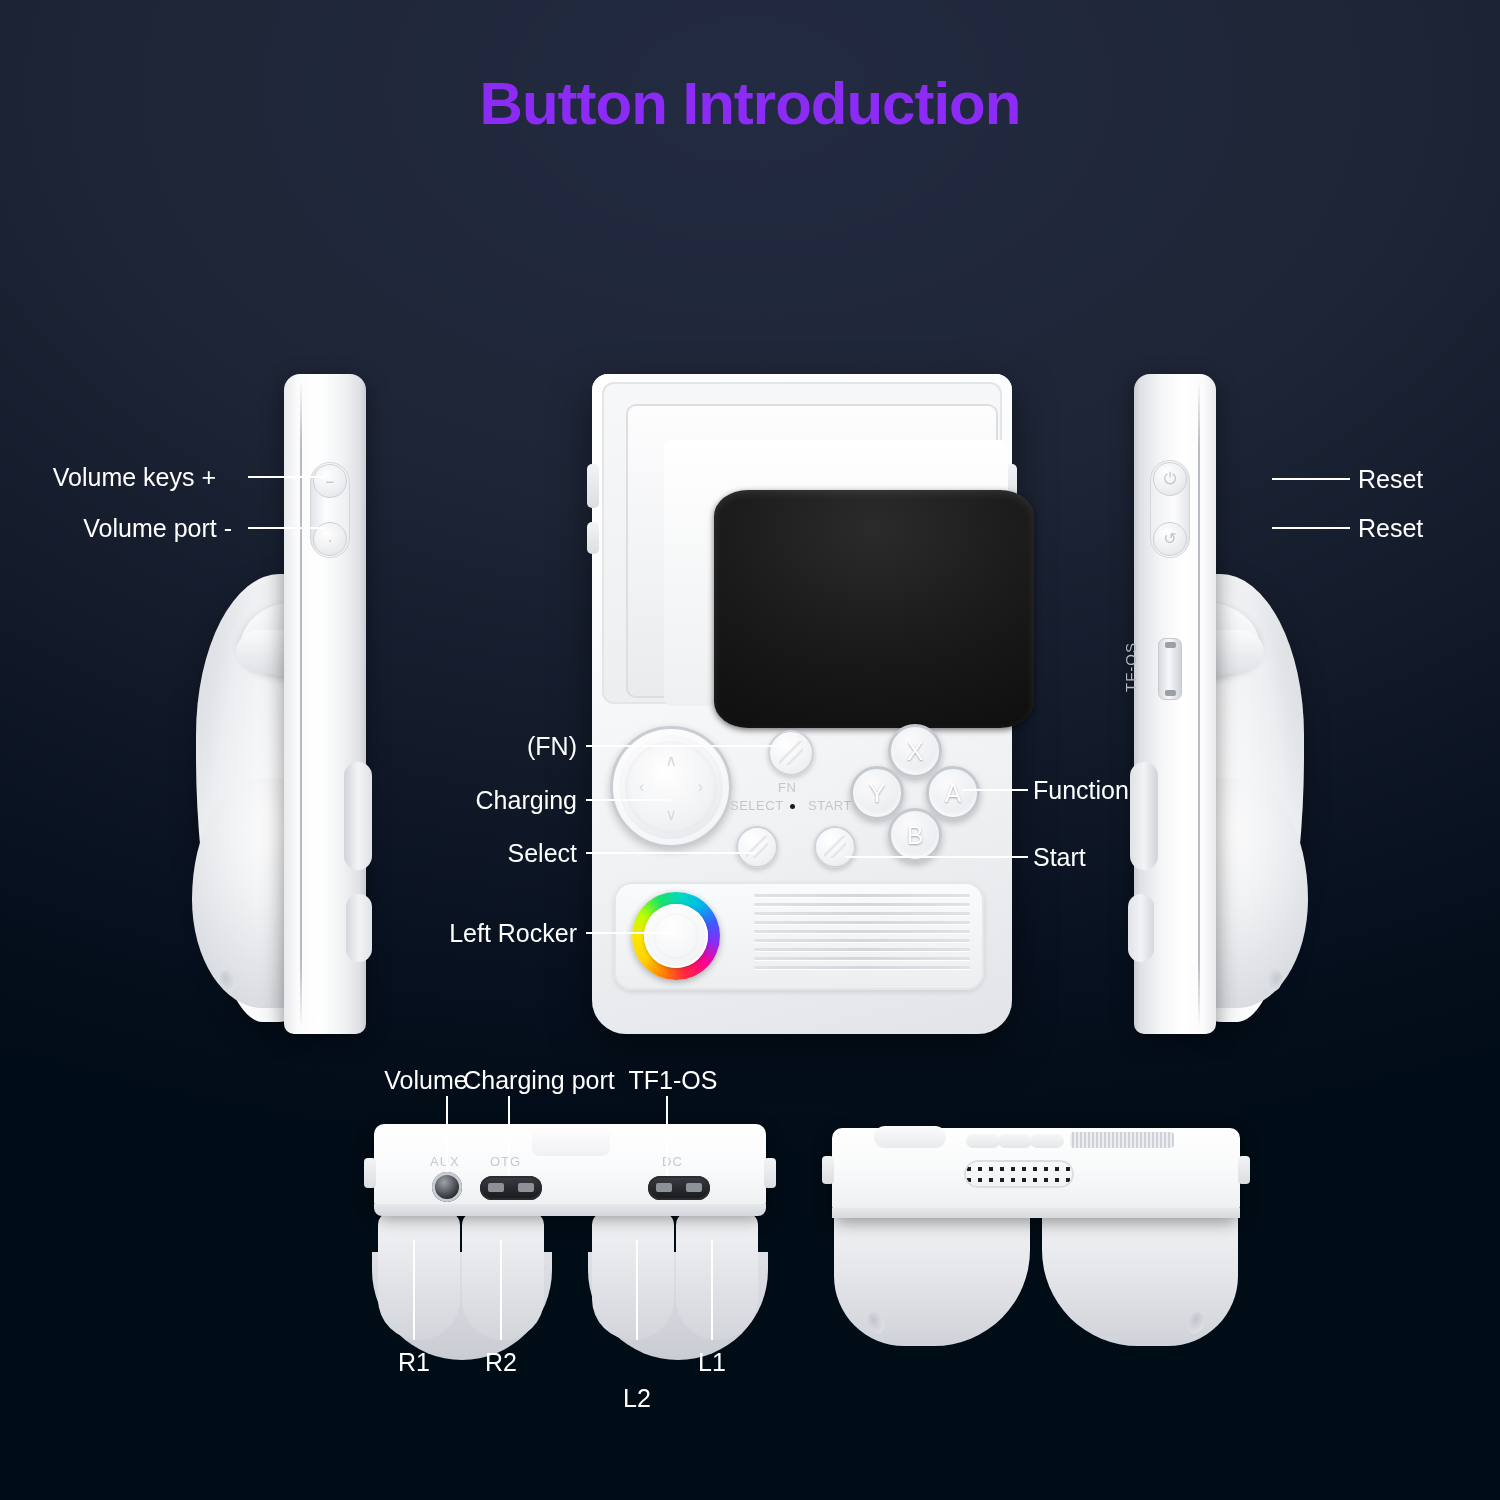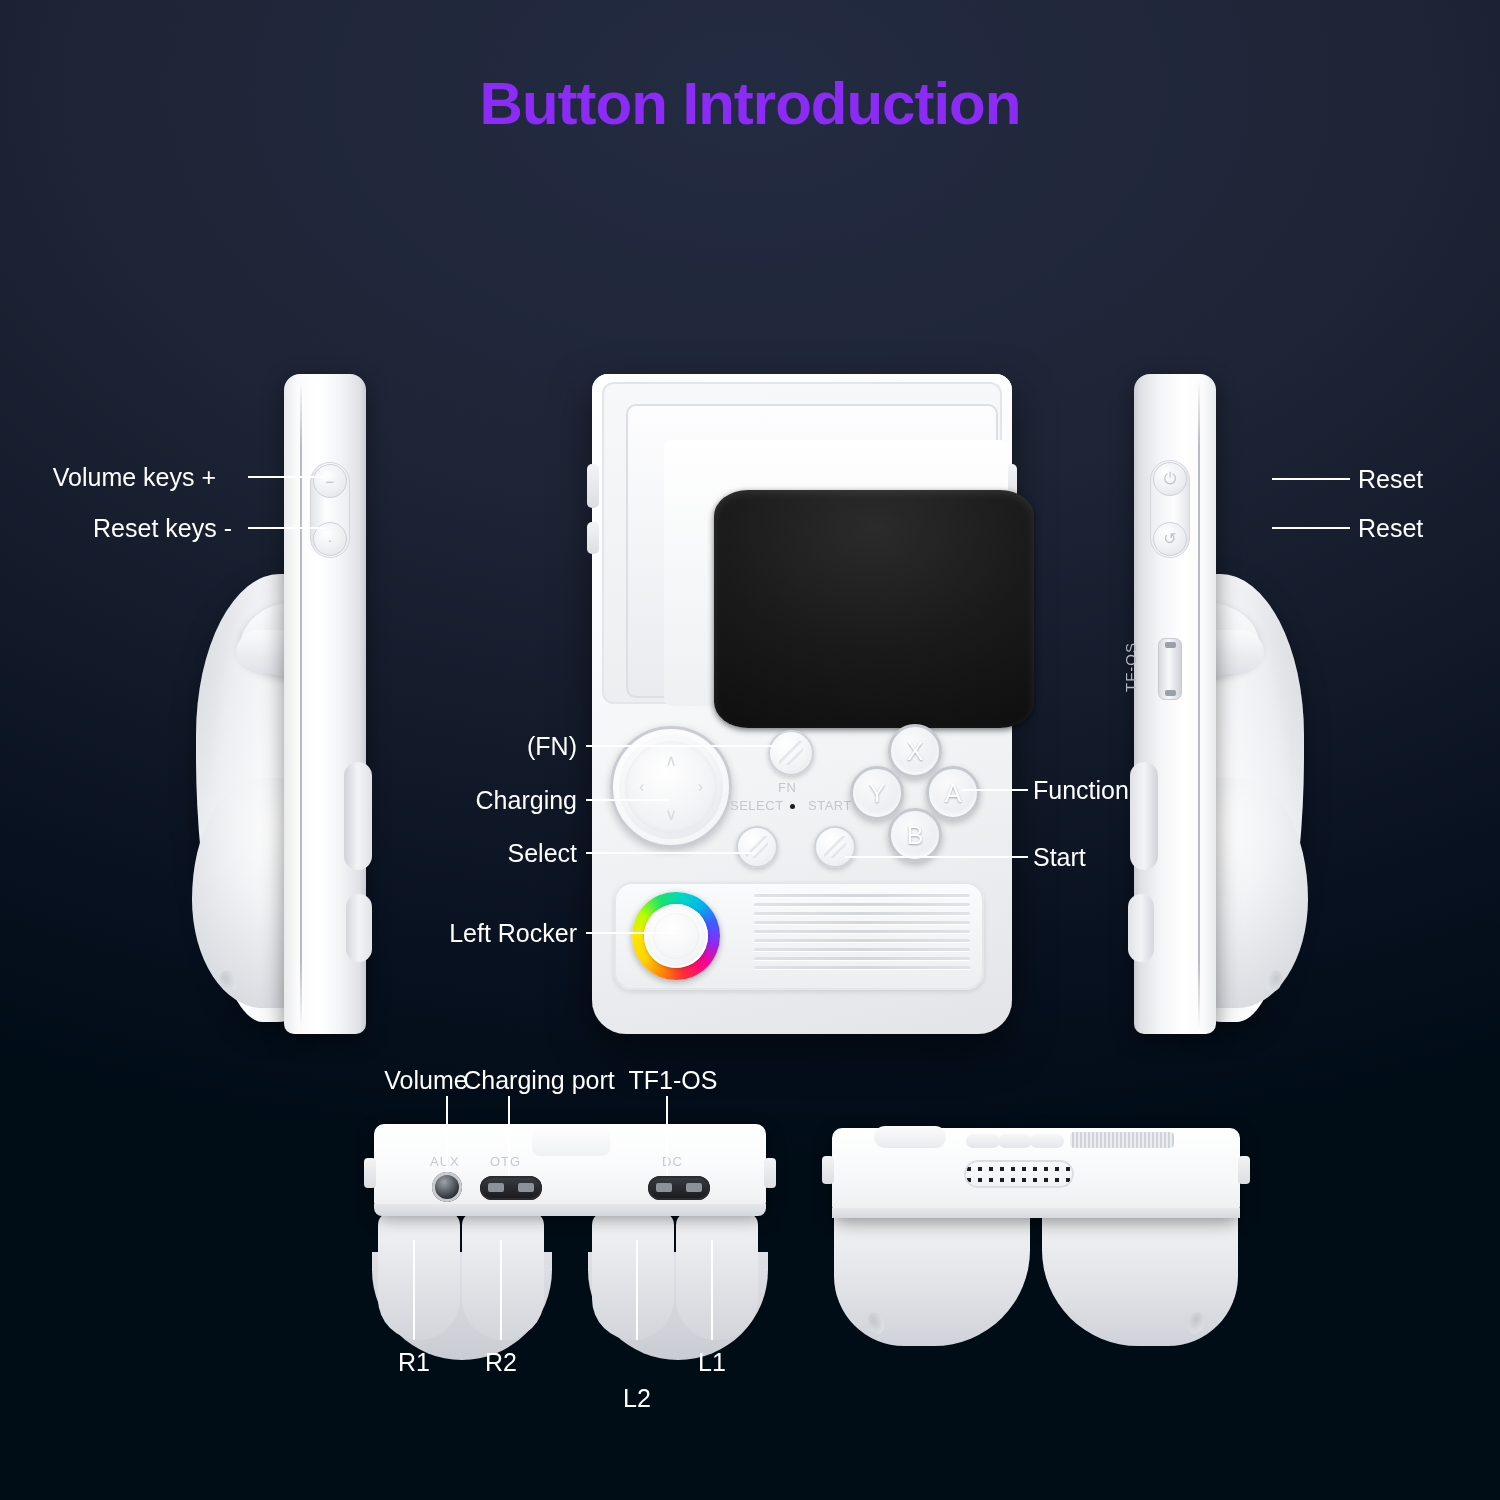--- a/index.html
+++ b/index.html
@@ -458,21 +458,21 @@
       <div class="vol-btn dn">
         <span class="vol-glyph">·</span>
       </div>
     </div>
     <div id="ls-dimple"></div>
   </div>
 
   <div class="lbl r" style="left:216px; top:477px;">Volume keys +</div>
   <div class="leader h" style="left:248px; top:476px; width:76px;"></div>
 
-  <div class="lbl r" style="left:232px; top:528px;">Reset keys -</div>
+  <div class="lbl r" style="left:232px; top:528px;">Volume port -</div>
   <div class="leader h" style="left:248px; top:527px; width:76px;"></div>
 
   <div class="shell" id="right-side">
     <div id="rs-grip"></div>
     <div id="rs-grip-low"></div>
     <div id="rs-ledge"></div>
     <div id="rs-ledge2"></div>
     <div id="rs-slab"></div>
     <div id="rs-seam"></div>
     <div id="rs-sh-a"></div>

